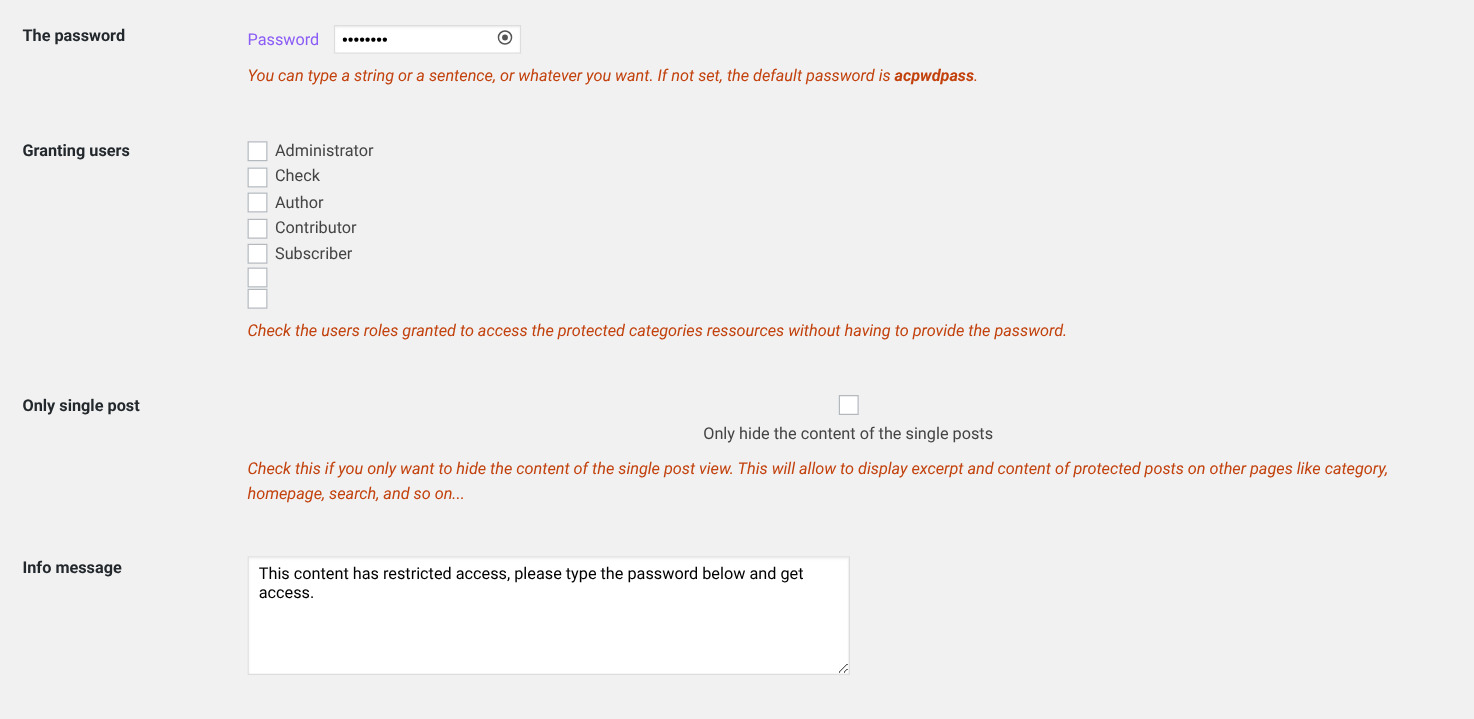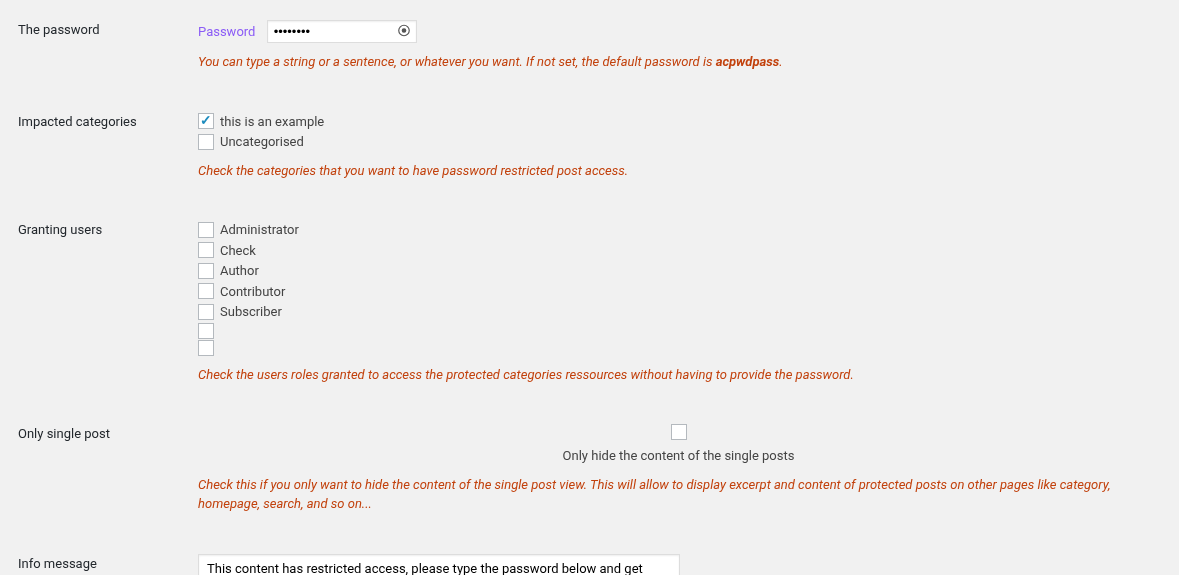--- a/index.html
+++ b/index.html
@@ -19,21 +19,21 @@
       border-collapse: collapse;
     }
     table.form-table > tbody > tr > th,
     table.form-table > tbody > tr > td {
       text-align: left;
       padding: 20px 10px 20px 0;
       vertical-align: top;
     }
     table.form-table > tbody > tr > th {
       width: 180px;
-      font-weight: 400;
+      font-weight: 700;
       color: #23282d;
       padding-top: 22px;
     }
     .field-row {
       margin-bottom: 0px;
     }
     .inline-label {
       font-weight: normal;
       color: #8b5cf6;
       margin-right: 8px;
@@ -129,36 +129,20 @@
                 </svg>
             </span>
           </span>
         </div>
         <p class="description">
           <span>You can type a string or a sentence, or whatever you want. If not set, the default password is </span><strong>acpwdpass</strong><span>.</span>
         </p>
       </td>
     </tr>
 
-    <tr>
-      <th>Impacted categories</th>
-      <td>
-        <div id="categories-list">
-            <label class="checkbox-line">
-              <input type="checkbox" checked="" style="">
-              <span>this is an example</span>
-            </label>
-            <label class="checkbox-line">
-              <input type="checkbox" style="">
-              <span>Uncategorised</span>
-            </label>
-          </div>
-        <p class="description">Check the categories that you want to have password restricted post access.</p>
-      </td>
-    </tr>
 
     <tr>
       <th>Granting users</th>
       <td>
         <div id="granting-list">
             <label class="checkbox-line">
               <input type="checkbox" style="">
               <span>Administrator</span>
             </label>
             <label class="checkbox-line">

